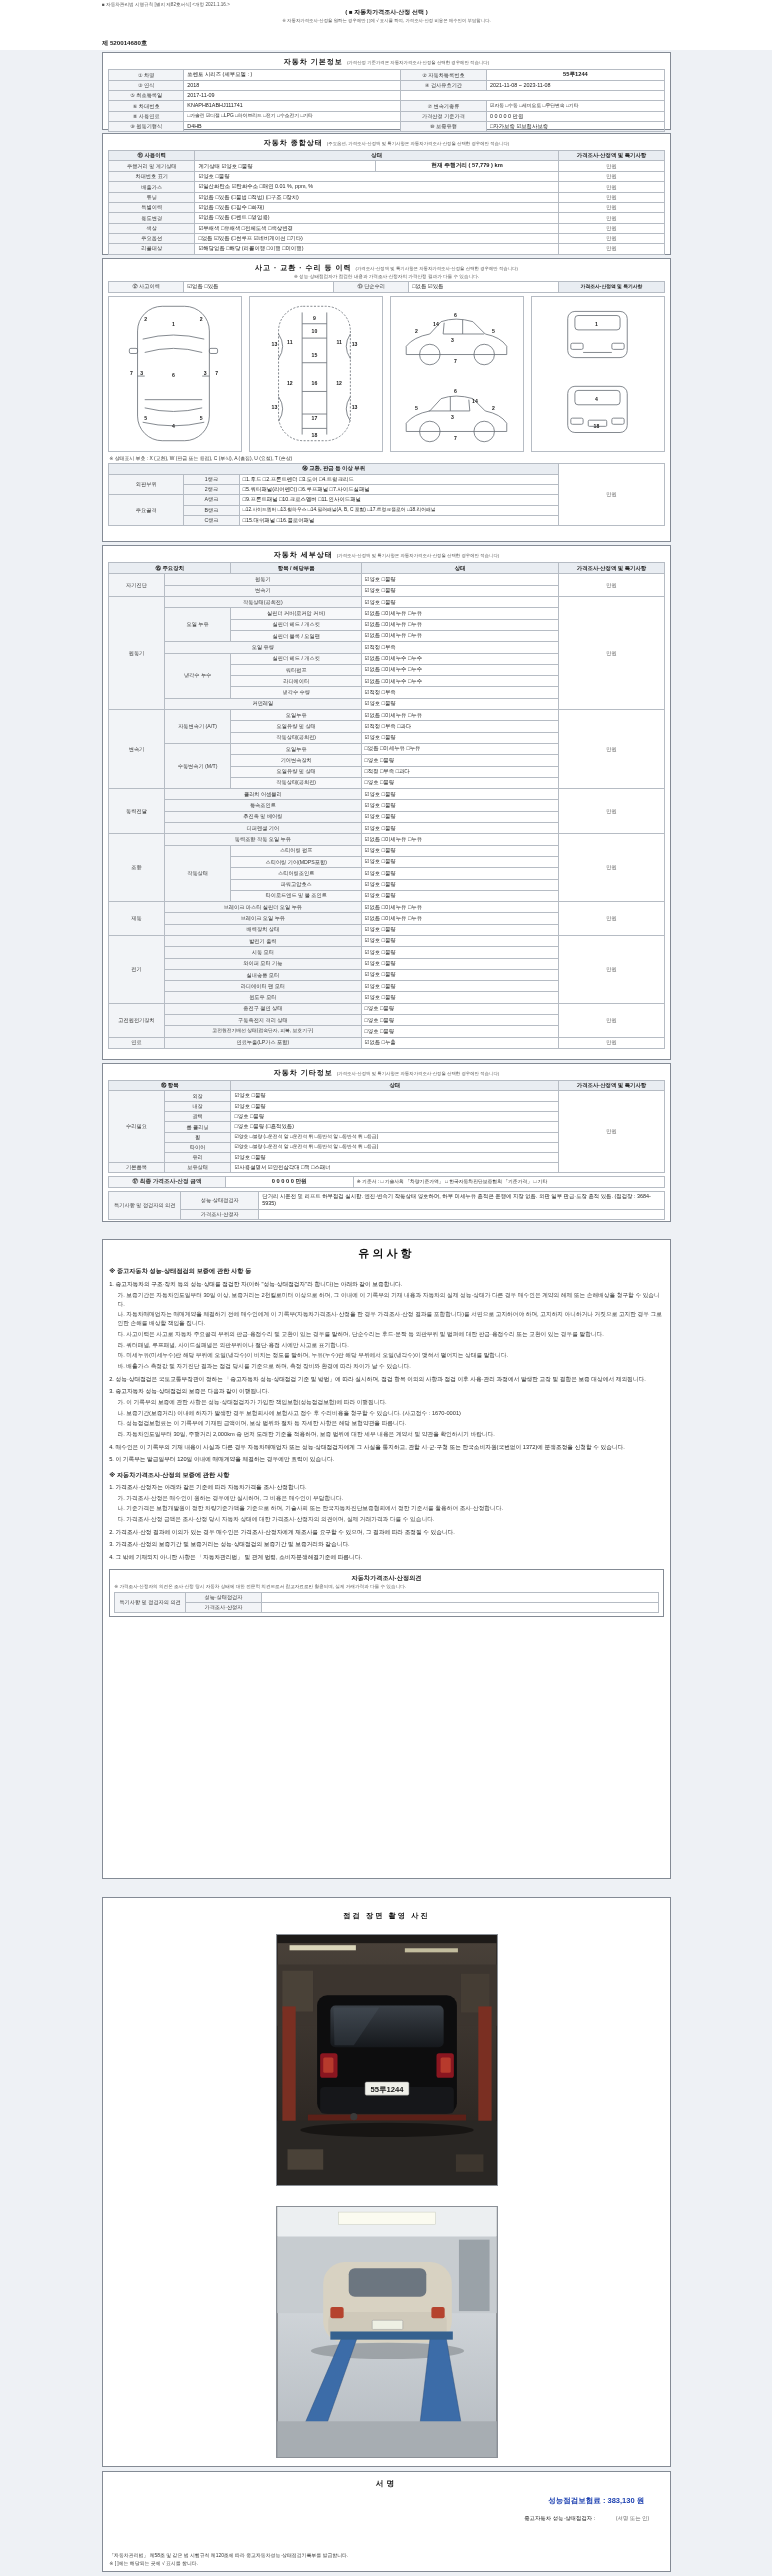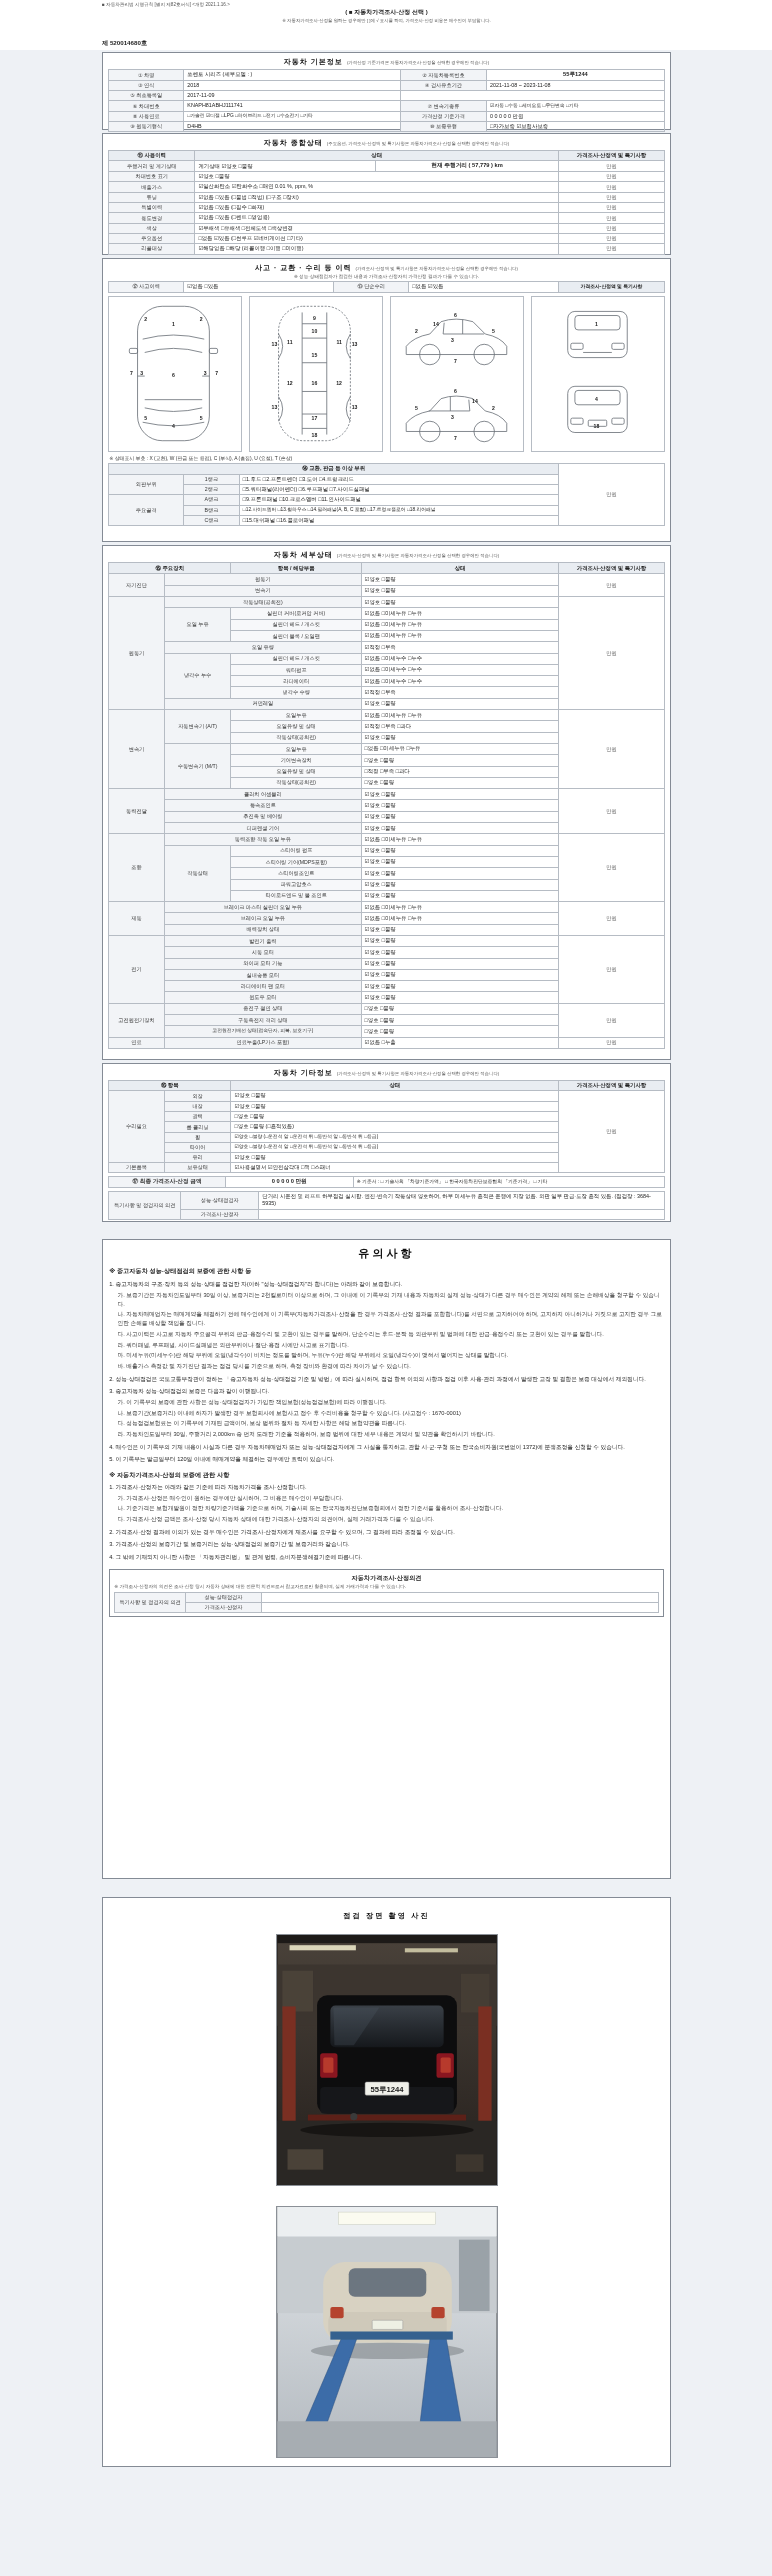--- a/index.html
+++ b/index.html
@@ -769,14 +769,23 @@
       <rect x="104" y="196" width="26" height="22" rx="4" fill="#b5432e"></rect>
       <rect x="302" y="196" width="26" height="22" rx="4" fill="#b5432e"></rect>
       <ellipse cx="216" cy="282" rx="150" ry="16" fill="#74797e" opacity="0.5"></ellipse>
       <polygon points="26,490 128,252 158,252 74,490" fill="#3c6ca8" stroke="#2c507e"></polygon>
       <polygon points="272,490 300,252 330,252 372,490" fill="#3c6ca8" stroke="#2c507e"></polygon>
       <rect x="104" y="244" width="240" height="16" fill="#35618f"></rect>
       <rect x="0" y="420" width="430" height="70" fill="#a7adb2"></rect>
     </svg>
   </div>
 
+  <div class="panel" style="top:2471px;height:101px">
+    <div class="sign-title">서명</div>
+    <div class="insurance">성능점검보험료 : 383,130 원</div>
+    <div class="signer-line"><span>중고자동차 성능·상태점검자 :</span><span class="seal">(서명 또는 인)</span></div>
+    <div class="sign-foot">
+      <div class="fl">「자동차관리법」 제58조 및 같은 법 시행규칙 제120조에 따라 중고자동차성능·상태점검기록부를 발급합니다.</div>
+      <div class="fl">※ [ ]에는 해당되는 곳에 √ 표시를 합니다.</div>
+    </div>
+  </div>
 </div>
 
 
 </body></html>

